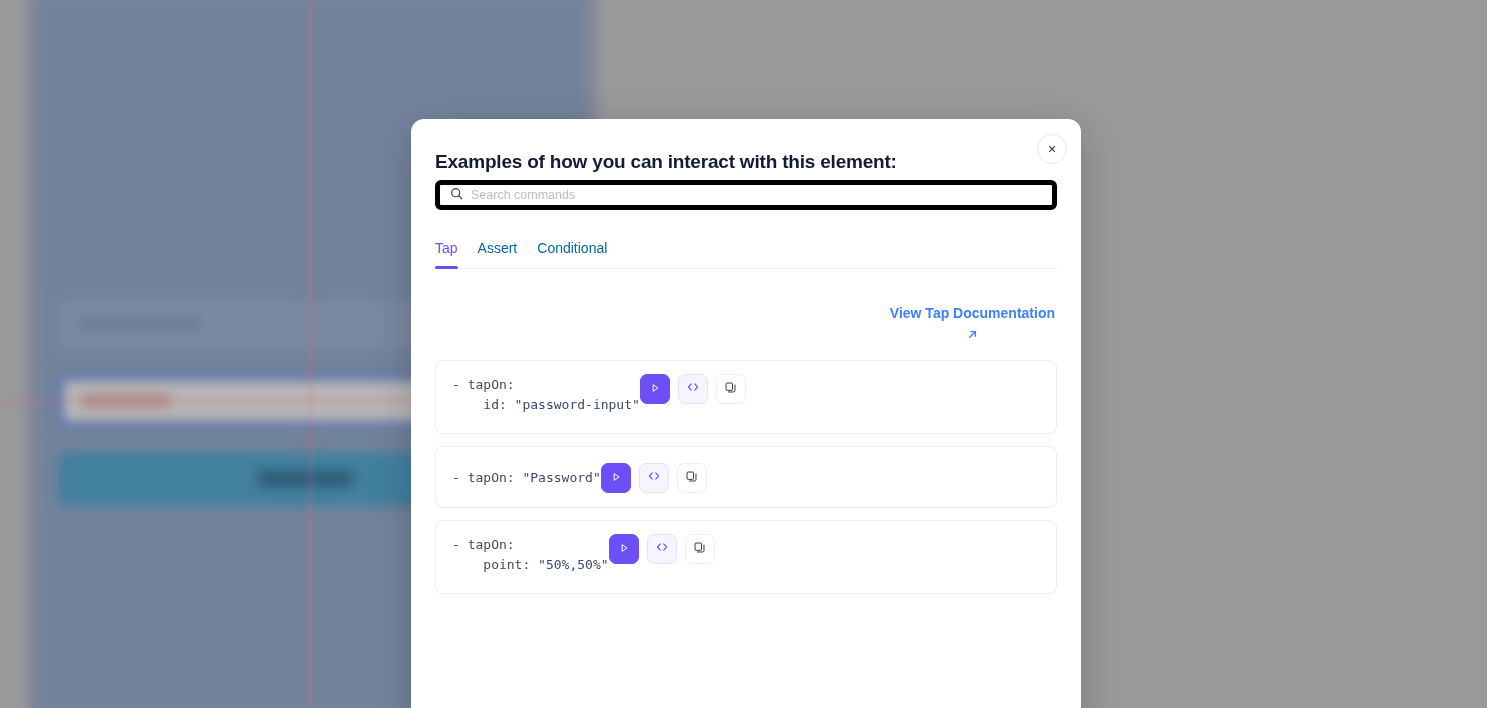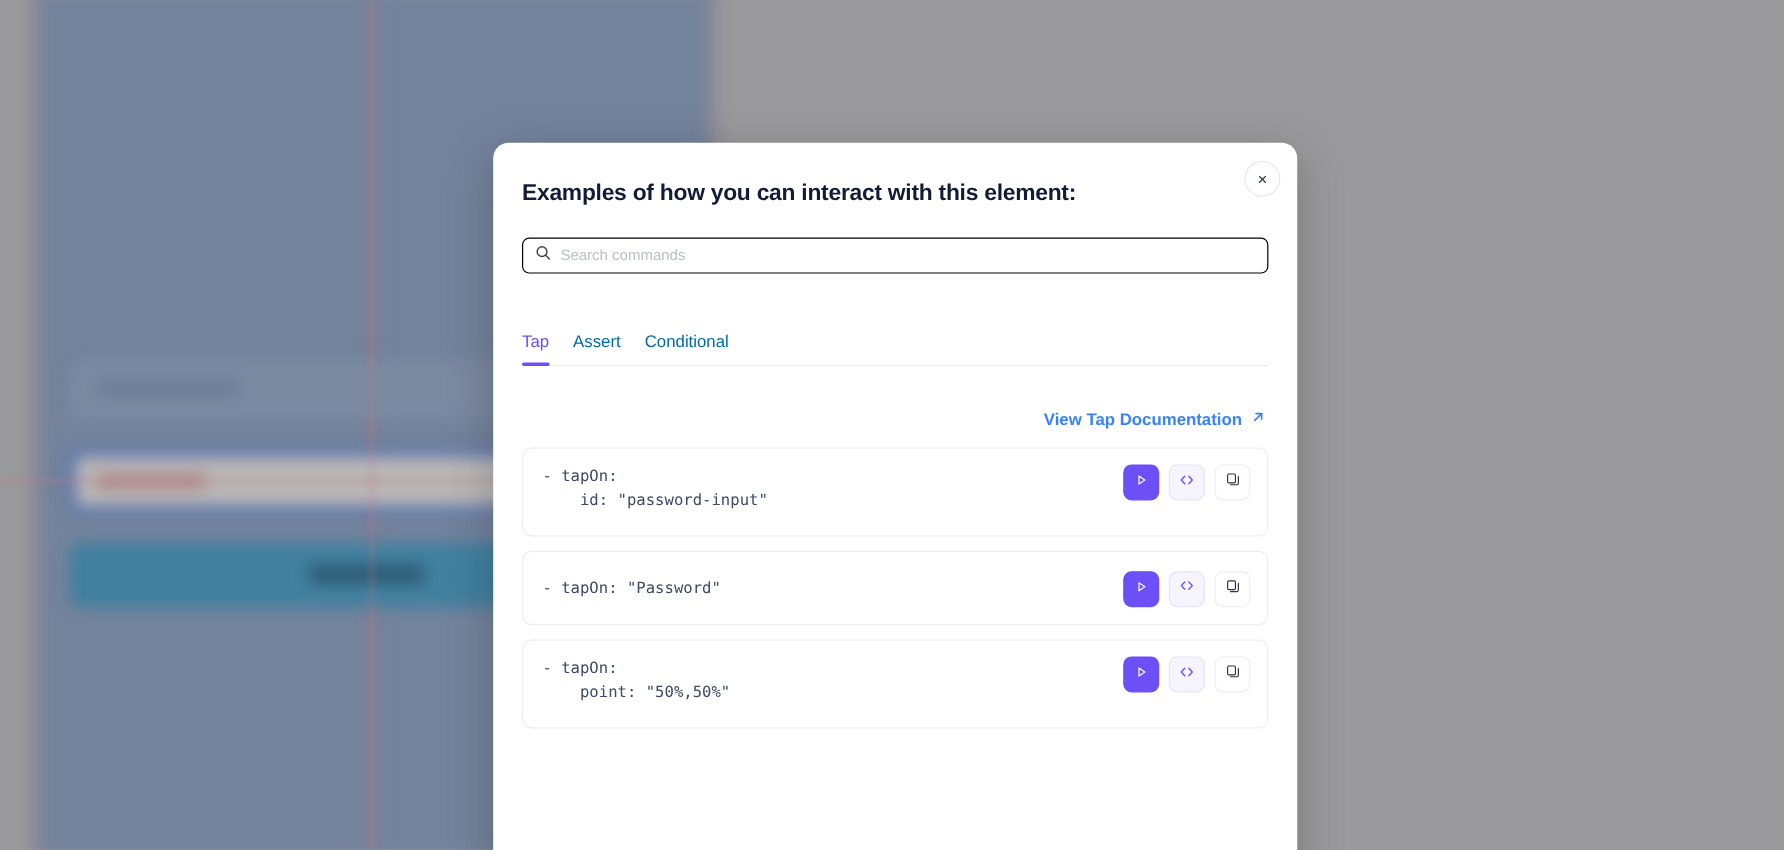--- a/index.html
+++ b/index.html
@@ -126,43 +126,43 @@
     display: flex;
     align-items: center;
     justify-content: center;
     cursor: pointer;
     color: #1f2a44;
     font-size: 14px;
     line-height: 1;
   }
 
   .search-wrap {
-    margin-top: 23px;
+    margin-top: 5px;
     height: 30px;
-    border: 1px solid #000000;
+    border: 5px solid #000000;
     border-radius: 6px;
     display: flex;
     align-items: center;
     padding: 0 10px;
     gap: 8px;
   }
   .search-wrap svg { flex: 0 0 auto; }
   .search-input {
     border: none;
     outline: none;
     flex: 1;
     font-family: "Liberation Sans", sans-serif;
     font-size: 12.5px;
     color: #333;
     background: transparent;
   }
   .search-input::placeholder { color: #b9bdca; }
 
   .tabs {
-    margin-top: 48px;
+    margin-top: 30px;
     display: flex;
     gap: 20px;
     border-bottom: 1px solid #edeff5;
     position: relative;
   }
   .tab {
     font-size: 14px;
     padding-bottom: 12px;
     color: #0369a1;
     cursor: pointer;
@@ -183,34 +183,35 @@
     justify-content: flex-end;
     margin-top: 36px;
     padding-right: 2px;
   }
   .doc-link {
     font-size: 14px;
     font-weight: bold;
     color: #3b82f6;
     text-decoration: none;
     display: inline-flex;
+    align-items: center;
     gap: 7px;
     cursor: pointer;
+    flex-direction: column;
   }
 
   .commands { margin-top: 16px; }
 
   .command-card {
     border: 1px solid #eceef4;
     border-radius: 8px;
     min-height: 62px;
     margin-bottom: 12px;
     display: flex;
     align-items: center;
-    justify-content: space-between;
     padding: 12px 14px 12px 16px;
   }
   .command-card.tall { min-height: 74px; align-items: flex-start; }
 
   .command-code {
     font-family: "DejaVu Sans Mono", monospace;
     font-size: 13px;
     line-height: 20px;
     color: #3c4a63;
     white-space: pre;

